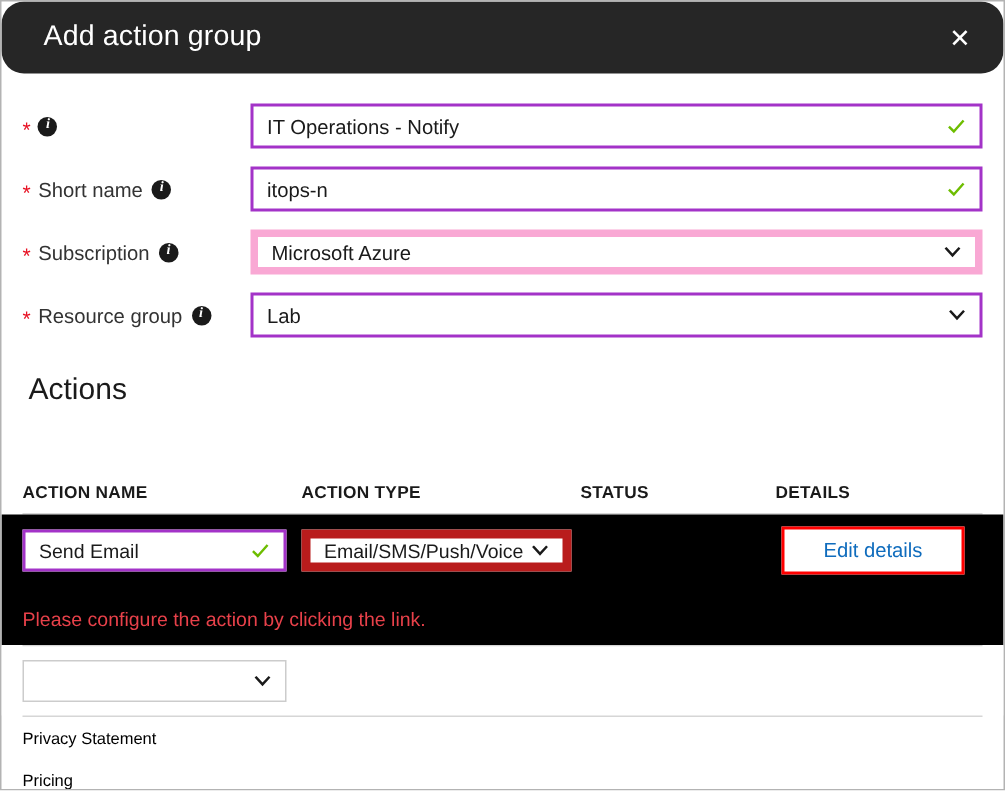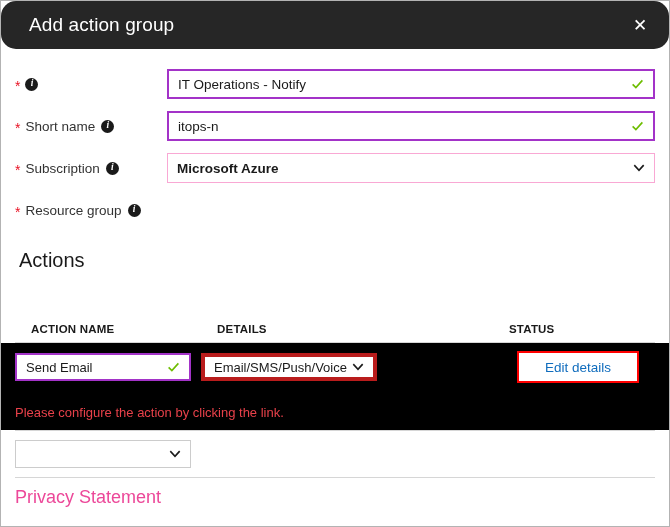--- a/index.html
+++ b/index.html
@@ -112,21 +112,21 @@
     height: 30px;
     box-sizing: border-box;
     background: #ffffff;
     display: flex;
     align-items: center;
     padding: 0 30px 0 9px;
     font-size: 13.5px;
     color: #1a1a1a;
   }
   .control.valid  { border: 2px solid #a333c8; }
-  .control.plain  { border: 1px solid #f9a8d4; font-weight: bold; }
+  .control.plain  { border: 5px solid #f9a8d4; }
 
   .check-icon {
     position: absolute;
     right: 9px;
     top: 50%;
     transform: translateY(-50%);
     width: 13px;
     height: 13px;
     color: #6dbd00;
   }
@@ -147,21 +147,21 @@
     color: #1a1a1a;
     padding: 8px 0 0 14px;
     margin: 4px;
   }
 
   .table {
     margin-top: 14px;
   }
   .thead {
     display: flex;
-    padding: 0 30px;
+    padding: 0 14px;
     height: 26px;
     align-items: center;
     margin-top: 44px;
   }
   .th {
     font-size: 11.5px;
     font-weight: bold;
     color: #1a1a1a;
     letter-spacing: .2px;
   }
@@ -217,21 +217,21 @@
     height: 28px;
     box-sizing: border-box;
     background: #ffffff;
     display: flex;
     align-items: center;
     padding: 0 26px 0 9px;
     font-size: 13px;
     color: #1a1a1a;
     white-space: nowrap;
   }
-  .cell-select.valid { border: 4px solid #b91c1c; }
+  .cell-select.valid { border: 6px solid #b91c1c; }
   .cell-select.plain { border: 1px solid #cccccc; }
 
   .edit-link-wrap {
     display: inline-block;
     border: 2px solid #ff0000;
     background: #ffffff;
     padding: 5px 26px;
   }
   .edit-link {
     color: #0f6cbd;
@@ -250,22 +250,22 @@
   .footer-sep {
     height: 1px;
     background: #d6d6d6;
     margin: 0 14px;
   }
   .footer-links {
     padding: 9px 14px 0 14px;
   }
   .footer-link {
     display: block;
-    color: #ec4899;
-    font-size: 18px;
+    color: #000000;
+    font-size: 11px;
     text-decoration: none;
     cursor: pointer;
     margin-bottom: 16px;
   }
 </style>
 </head>
 <body>
 
 <div id="blade">
 
@@ -318,31 +318,38 @@
           </svg>
         </div>
       </div>
 
       <div class="form-row">
         <div class="field-label">
           <span class="req-star">*</span>
           <span class="label-text">Resource group</span>
           <span class="info-icon">i</span>
         </div>
+        <div class="control valid">
+          <span>Lab</span>
+          <svg class="chevron" viewBox="0 0 16 16">
+            <path d="M2.5 5 L8 11 L13.5 5" fill="none" stroke="currentColor" stroke-width="2.2" stroke-linecap="square"></path>
+          </svg>
+        </div>
       </div>
 
     </div>
 
     <h2 class="section-title">Actions</h2>
 
     <div class="table">
       <div class="thead">
         <div class="th col-name">ACTION NAME</div>
+        <div class="th col-type">ACTION TYPE</div>
+        <div class="th col-status">STATUS</div>
         <div class="th col-details">DETAILS</div>
-        <div class="th col-status">STATUS</div>
       </div>
 
       <div class="row-divider"></div>
 
       <div class="trow">
         <div class="trow-main">
           <div class="cell-name">
             <div class="cell-input valid">
               <span>Send Email</span>
               <svg class="check-icon" viewBox="0 0 16 16">

